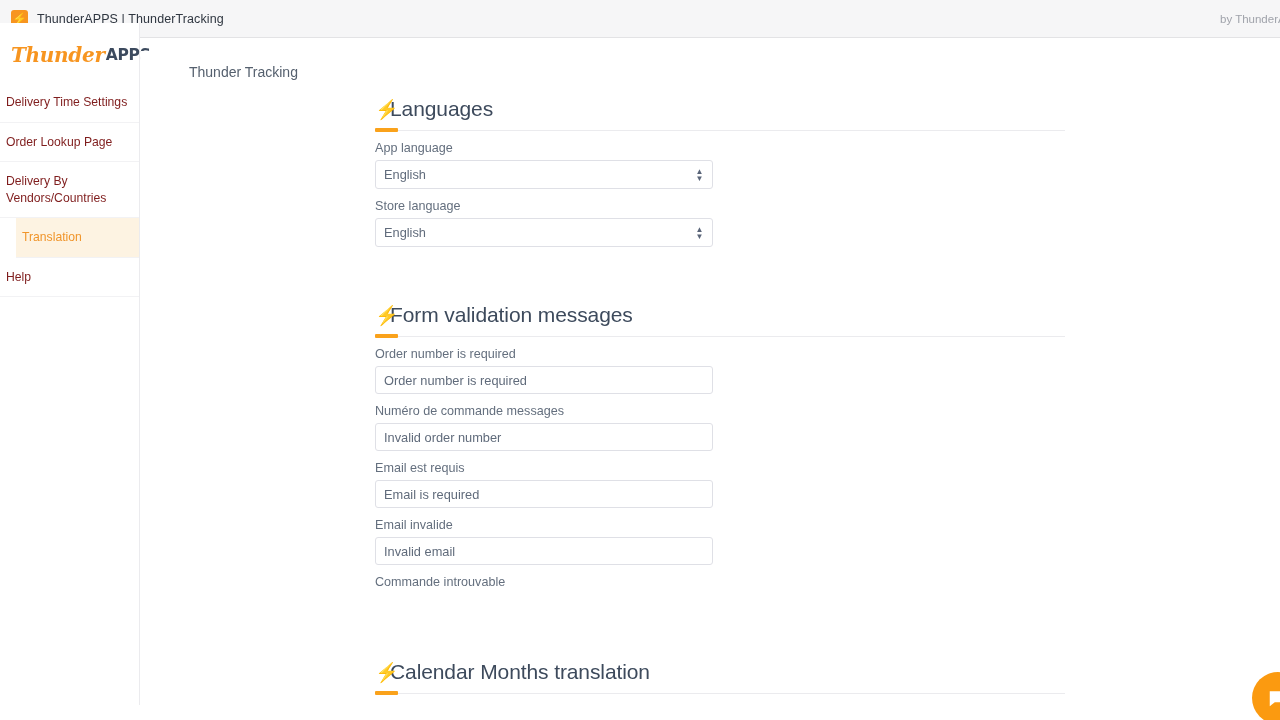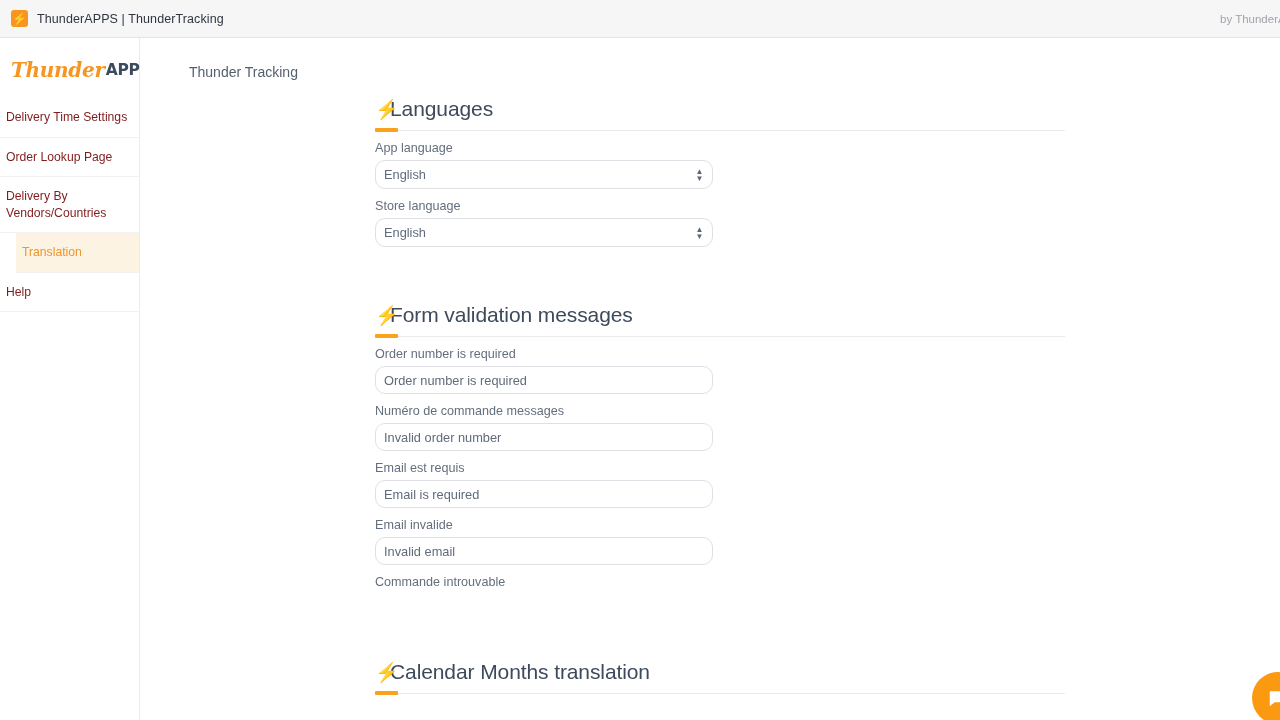--- a/index.html
+++ b/index.html
@@ -44,21 +44,21 @@
     position: absolute;
     left: 1220px; top: 0; height: 38px;
     display: flex; align-items: center;
     font-size: 11.5px;
     color: #a0a3ab;
     white-space: nowrap;
   }
 
   
   .sidebar {
-    position: absolute; top: 38px; left: 0;
+    position: absolute; top: 23px; left: 0;
     width: 140px; height: 682px;
     background: #ffffff;
     border-right: 1px solid #ebebee;
   }
   .logo {
     height: 44px;
     display: flex; align-items: center;
     padding-left: 11px;
     margin-top: 10px; margin-bottom: 6px;
     white-space: nowrap;
@@ -169,21 +169,21 @@
     font-size: 12.6px;
     color: #646f7e;
     margin-bottom: 5px;
     white-space: nowrap;
     overflow: hidden;
   }
   .field-input {
     width: 100%;
     height: 28px;
     border: 1px solid #dfe0e6;
-    border-radius: 10px;
+    border-radius: 3px;
     background: #ffffff;
     font-family: "Liberation Sans", sans-serif;
     font-size: 12.8px;
     color: #606b7b;
     padding: 0 8px;
     outline: none;
   }
   .field-input::placeholder { color: #7b8696; opacity: 1; }
 
   .field-select {

